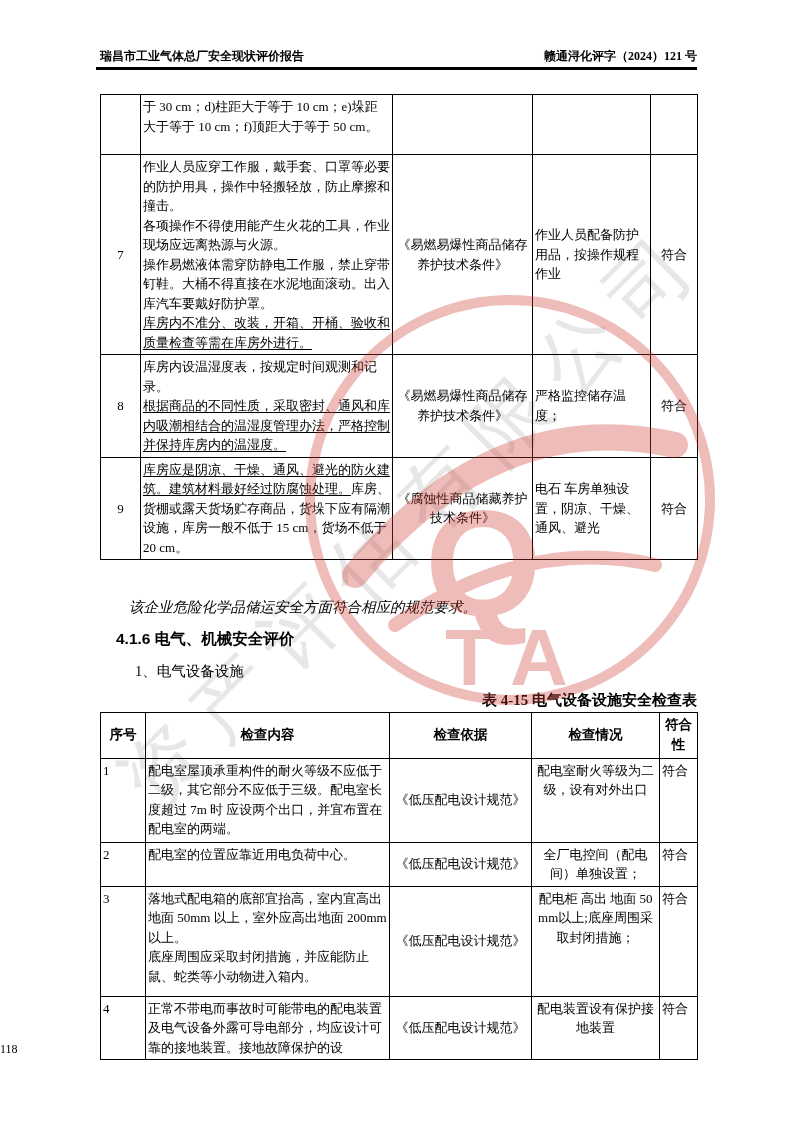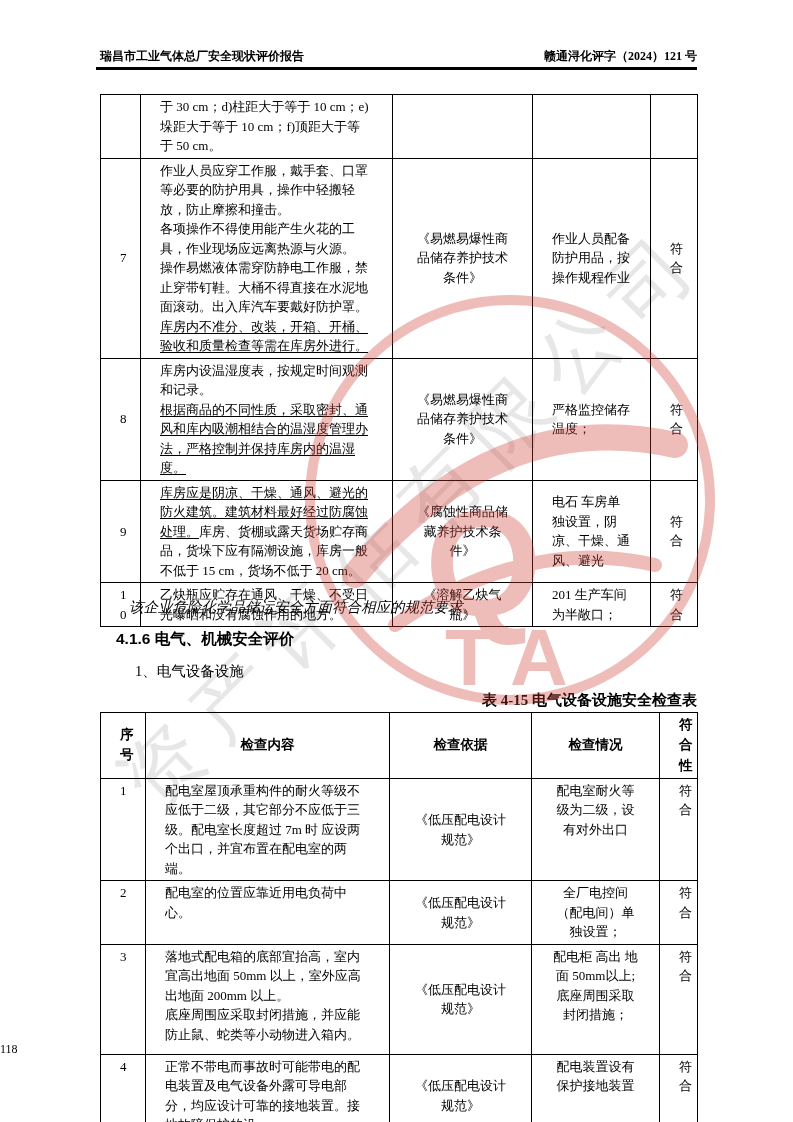--- a/index.html
+++ b/index.html
@@ -4,21 +4,21 @@
 <style>
   html,body{margin:0;padding:0;background:#ffffff;}
   .page{position:relative;width:793px;height:1122px;background:#fff;overflow:hidden;
         font-family:"Liberation Serif","DejaVu Serif",serif;color:#000;}
   
   .hdr-left{position:absolute;left:100px;top:48px;font-size:12px;font-weight:bold;}
   .hdr-right{position:absolute;right:96px;top:48px;font-size:12px;font-weight:bold;}
   .hdr-rule{position:absolute;left:96px;top:67px;width:601px;height:2.5px;background:#000;}
   
   table{border-collapse:collapse;table-layout:fixed;}
-  td,th{border:1px solid #000;padding:2px 19px;font-size:13px;line-height:1.5;
+  td,th{border:1px solid #000;padding:2px 2px;font-size:13px;line-height:1.5;
         vertical-align:middle;word-break:break-all;overflow:hidden;margin-left:30px;}
   th{font-weight:bold;text-align:center;font-size:13.5px;}
   .t1{position:absolute;left:100px;top:94px;width:597px;}
   .t2{position:absolute;left:100px;top:712px;width:597px;}
   .seq{text-align:center;}
   .seq-top{text-align:left;vertical-align:top;}
   .content-cell{vertical-align:top;white-space:pre-line;text-align:left;}
   .basis-cell{text-align:center;}
   .situation-cell{text-align:left;vertical-align:middle;}
   .situation-top{text-align:center;vertical-align:top;}
@@ -87,27 +87,20 @@
         <td class="situation-cell">严格监控储存温度；</td>
         <td class="conform-cell">符合</td>
       </tr>
       <tr style="height:94px">
         <td class="seq">9</td>
         <td class="content-cell"><span class="u">库房应是阴凉、干燥、通风、避光的防火建筑。建筑材料最好经过防腐蚀处理。</span><span>库房、货棚或露天货场贮存商品，货垛下应有隔潮设施，库房一般不低于 15 cm，货场不低于 20 cm。</span></td>
         <td class="basis-cell">《腐蚀性商品储藏养护技术条件》</td>
         <td class="situation-cell">电石 车房单独设置，阴凉、干燥、通风、避光</td>
         <td class="conform-cell">符合</td>
       </tr>
-      <tr style="height:42px">
-        <td class="seq">10</td>
-        <td class="content-cell"><span>乙炔瓶应贮存在通风、干燥、不受日光曝晒和没有腐蚀作用的地方。</span></td>
-        <td class="basis-cell">《溶解乙炔气瓶》</td>
-        <td class="situation-cell">201 生产车间为半敞口；</td>
-        <td class="conform-cell">符合</td>
-      </tr>
     </tbody>
       </table>
 
     <div class="para">该企业危险化学品储运安全方面符合相应的规范要求。</div>
 
     <div class="sec-head">4.1.6 电气、机械安全评价</div>
 
     <div class="list-item">1、电气设备设施</div>
 
     <div class="tbl-title">表 4-15 电气设备设施安全检查表</div>

